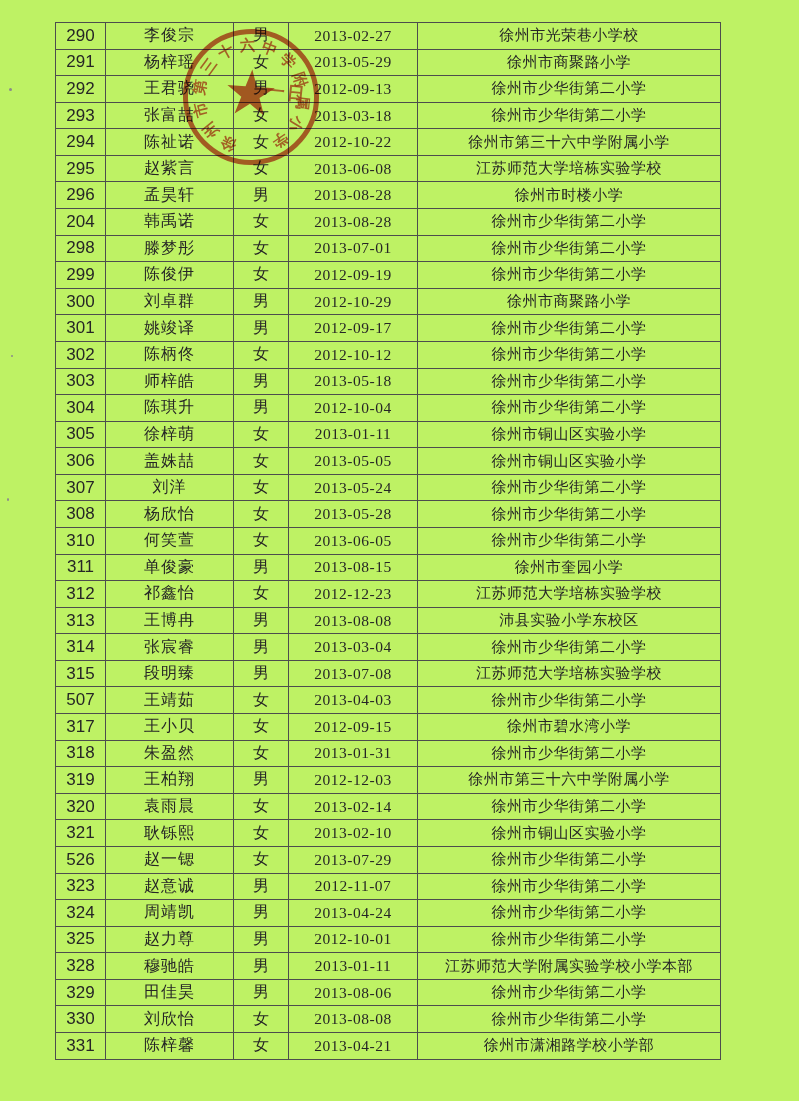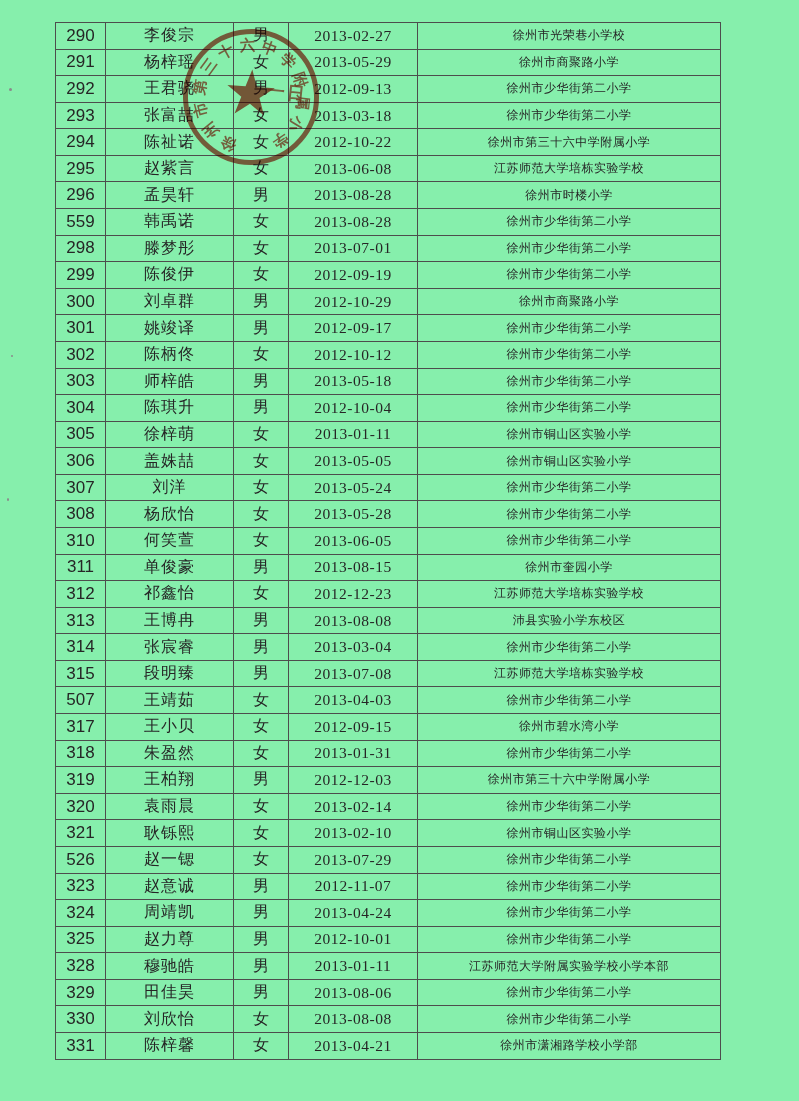--- a/index.html
+++ b/index.html
@@ -1,37 +1,37 @@
 <!DOCTYPE html>
 <html><head>
 <meta charset="utf-8">
 <style>
   html,body{margin:0;padding:0;}
   body{
     width:799px;height:1101px;position:relative;
     background:#fdfdfc;overflow:hidden;
     font-family:"Liberation Serif","DejaVu Serif",serif;
   }
-  .page{position:absolute;inset:0;background:#86efac;}
+  .page{position:absolute;inset:0;background:#bef264;}
   
   table.roster{
     position:absolute;left:55px;top:22px;width:665px;height:1038px;
     border-collapse:collapse;table-layout:fixed;
   }
   table.roster td{
     border:1px solid #4d4d4d;
     text-align:center;vertical-align:middle;
     padding:0;overflow:hidden;white-space:nowrap;
     color:#262626;
   }
   td.c-no{font-family:"Liberation Sans","DejaVu Sans",sans-serif;font-size:17px;color:#1c1c1c;}
   td.c-name{font-size:16px;letter-spacing:1px;}
   td.c-gender{font-size:16px;}
   td.c-date{font-size:15.5px;letter-spacing:.5px;color:#333;}
-  td.c-school{font-size:12px;letter-spacing:.5px;}
+  td.c-school{font-size:15px;letter-spacing:.5px;}
   
   .stamp{
     position:absolute;left:183px;top:29px;width:136px;height:136px;
     mix-blend-mode:multiply;pointer-events:none;
     transform:rotate(-4deg);
   }
   .stamp-ring{
     position:absolute;inset:0;border-radius:50%;
     border:5px solid rgba(206,52,38,.78);
   }
@@ -116,21 +116,21 @@
       <td class="c-school">江苏师范大学培栋实验学校</td>
     </tr>
         <tr>
       <td class="c-no">296</td>
       <td class="c-name">孟昊轩</td>
       <td class="c-gender">男</td>
       <td class="c-date">2013-08-28</td>
       <td class="c-school">徐州市时楼小学</td>
     </tr>
         <tr>
-      <td class="c-no">559</td>
+      <td class="c-no">204</td>
       <td class="c-name">韩禹诺</td>
       <td class="c-gender">女</td>
       <td class="c-date">2013-08-28</td>
       <td class="c-school">徐州市少华街第二小学</td>
     </tr>
         <tr>
       <td class="c-no">298</td>
       <td class="c-name">滕梦彤</td>
       <td class="c-gender">女</td>
       <td class="c-date">2013-07-01</td>

